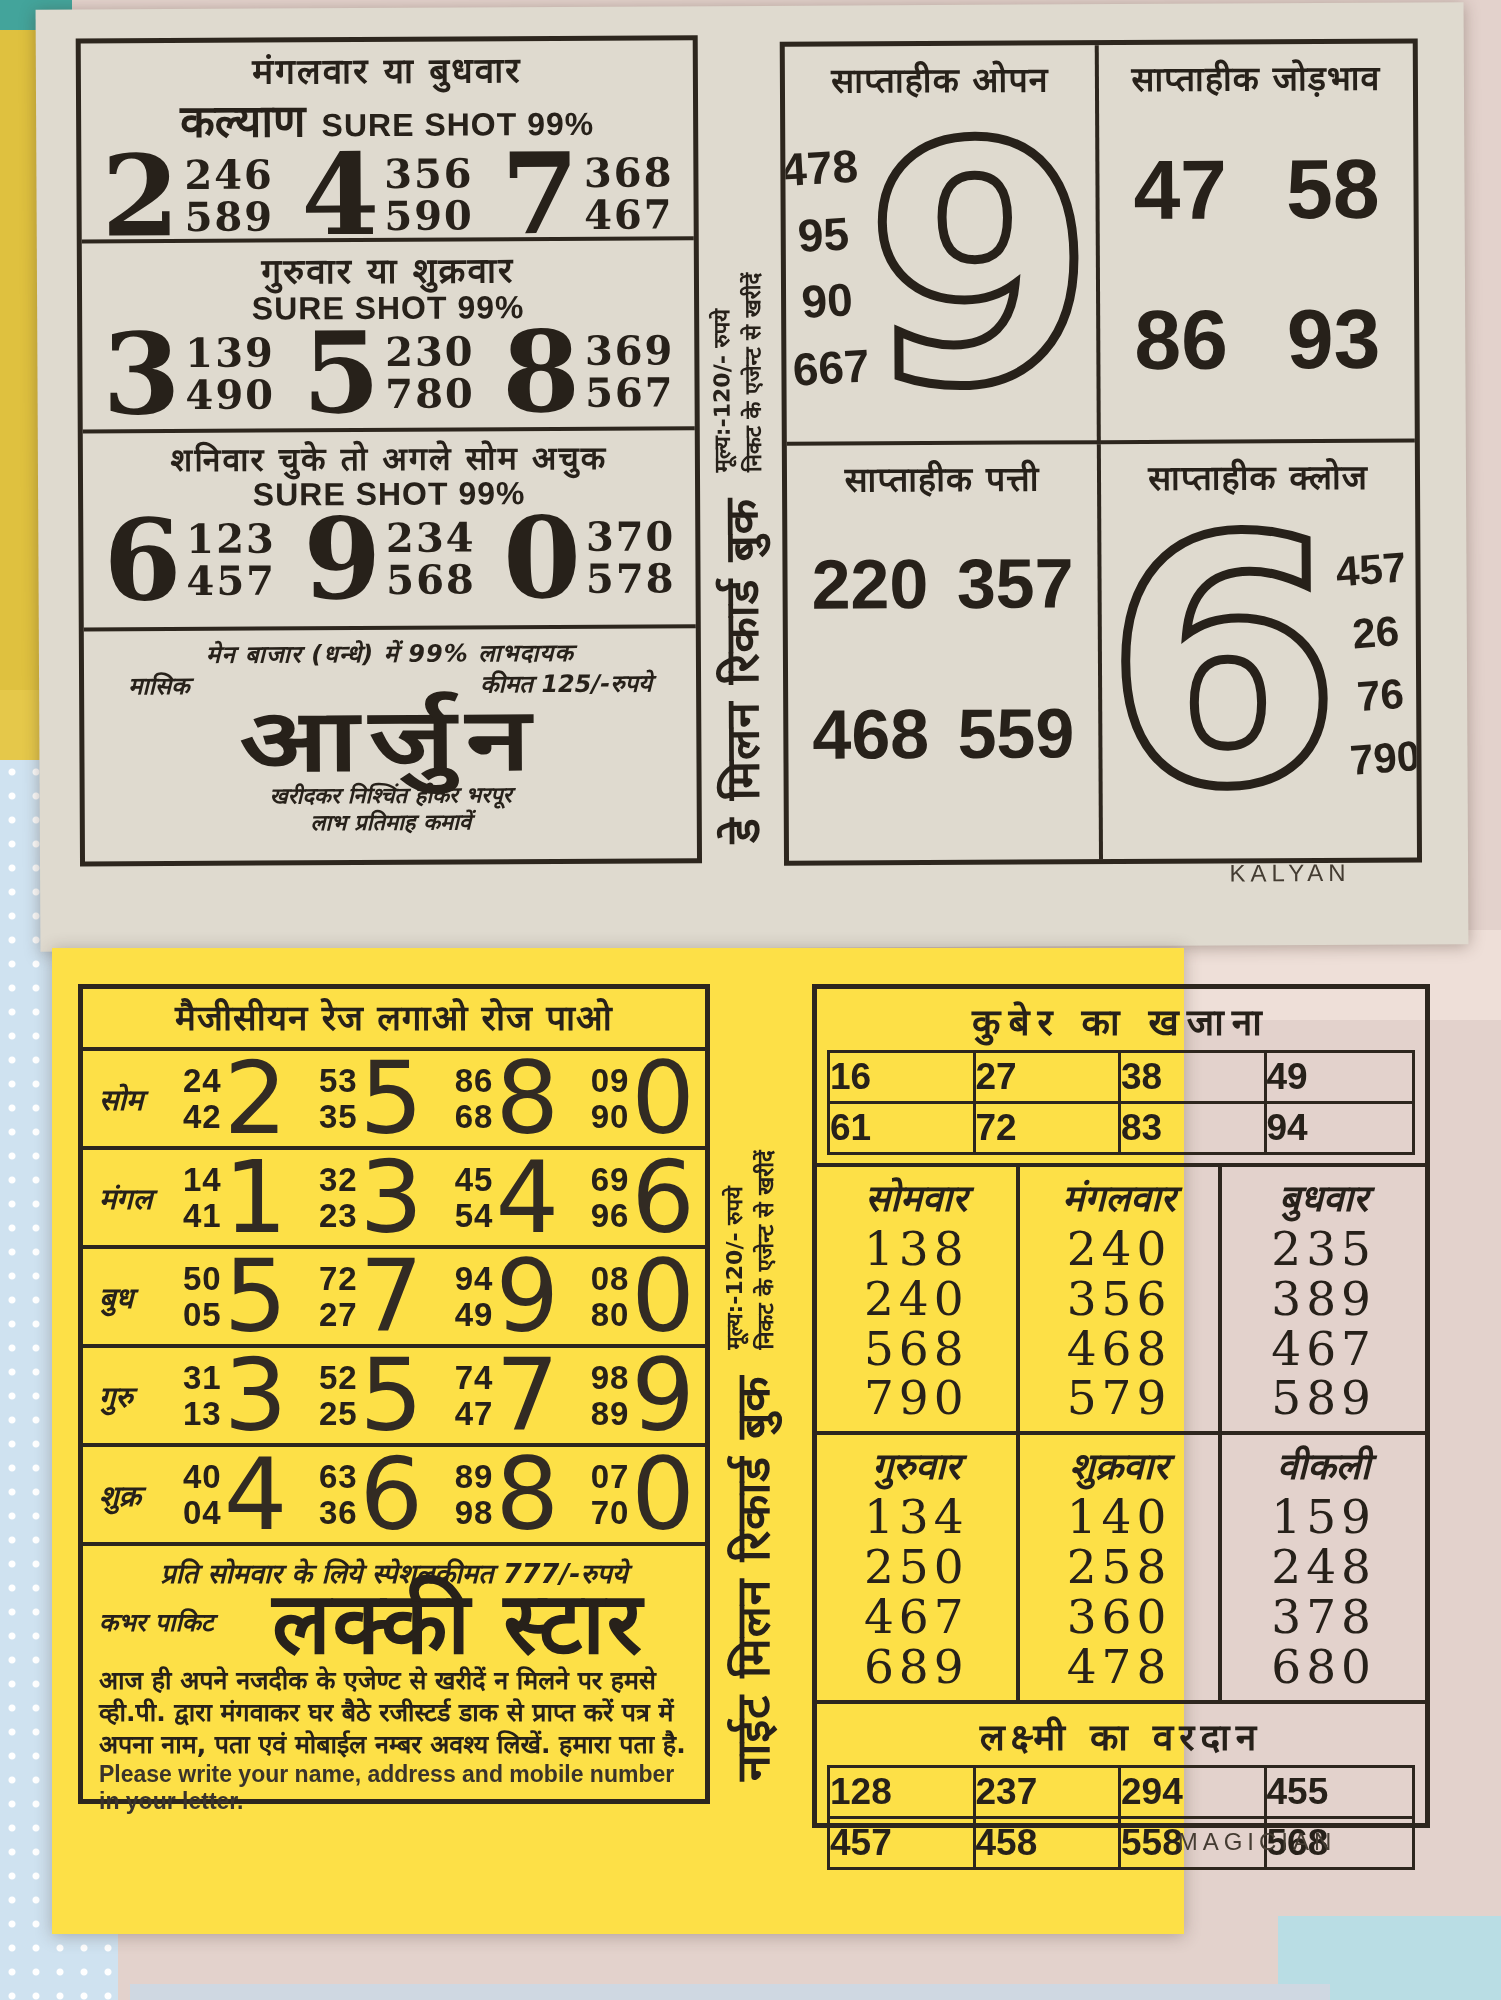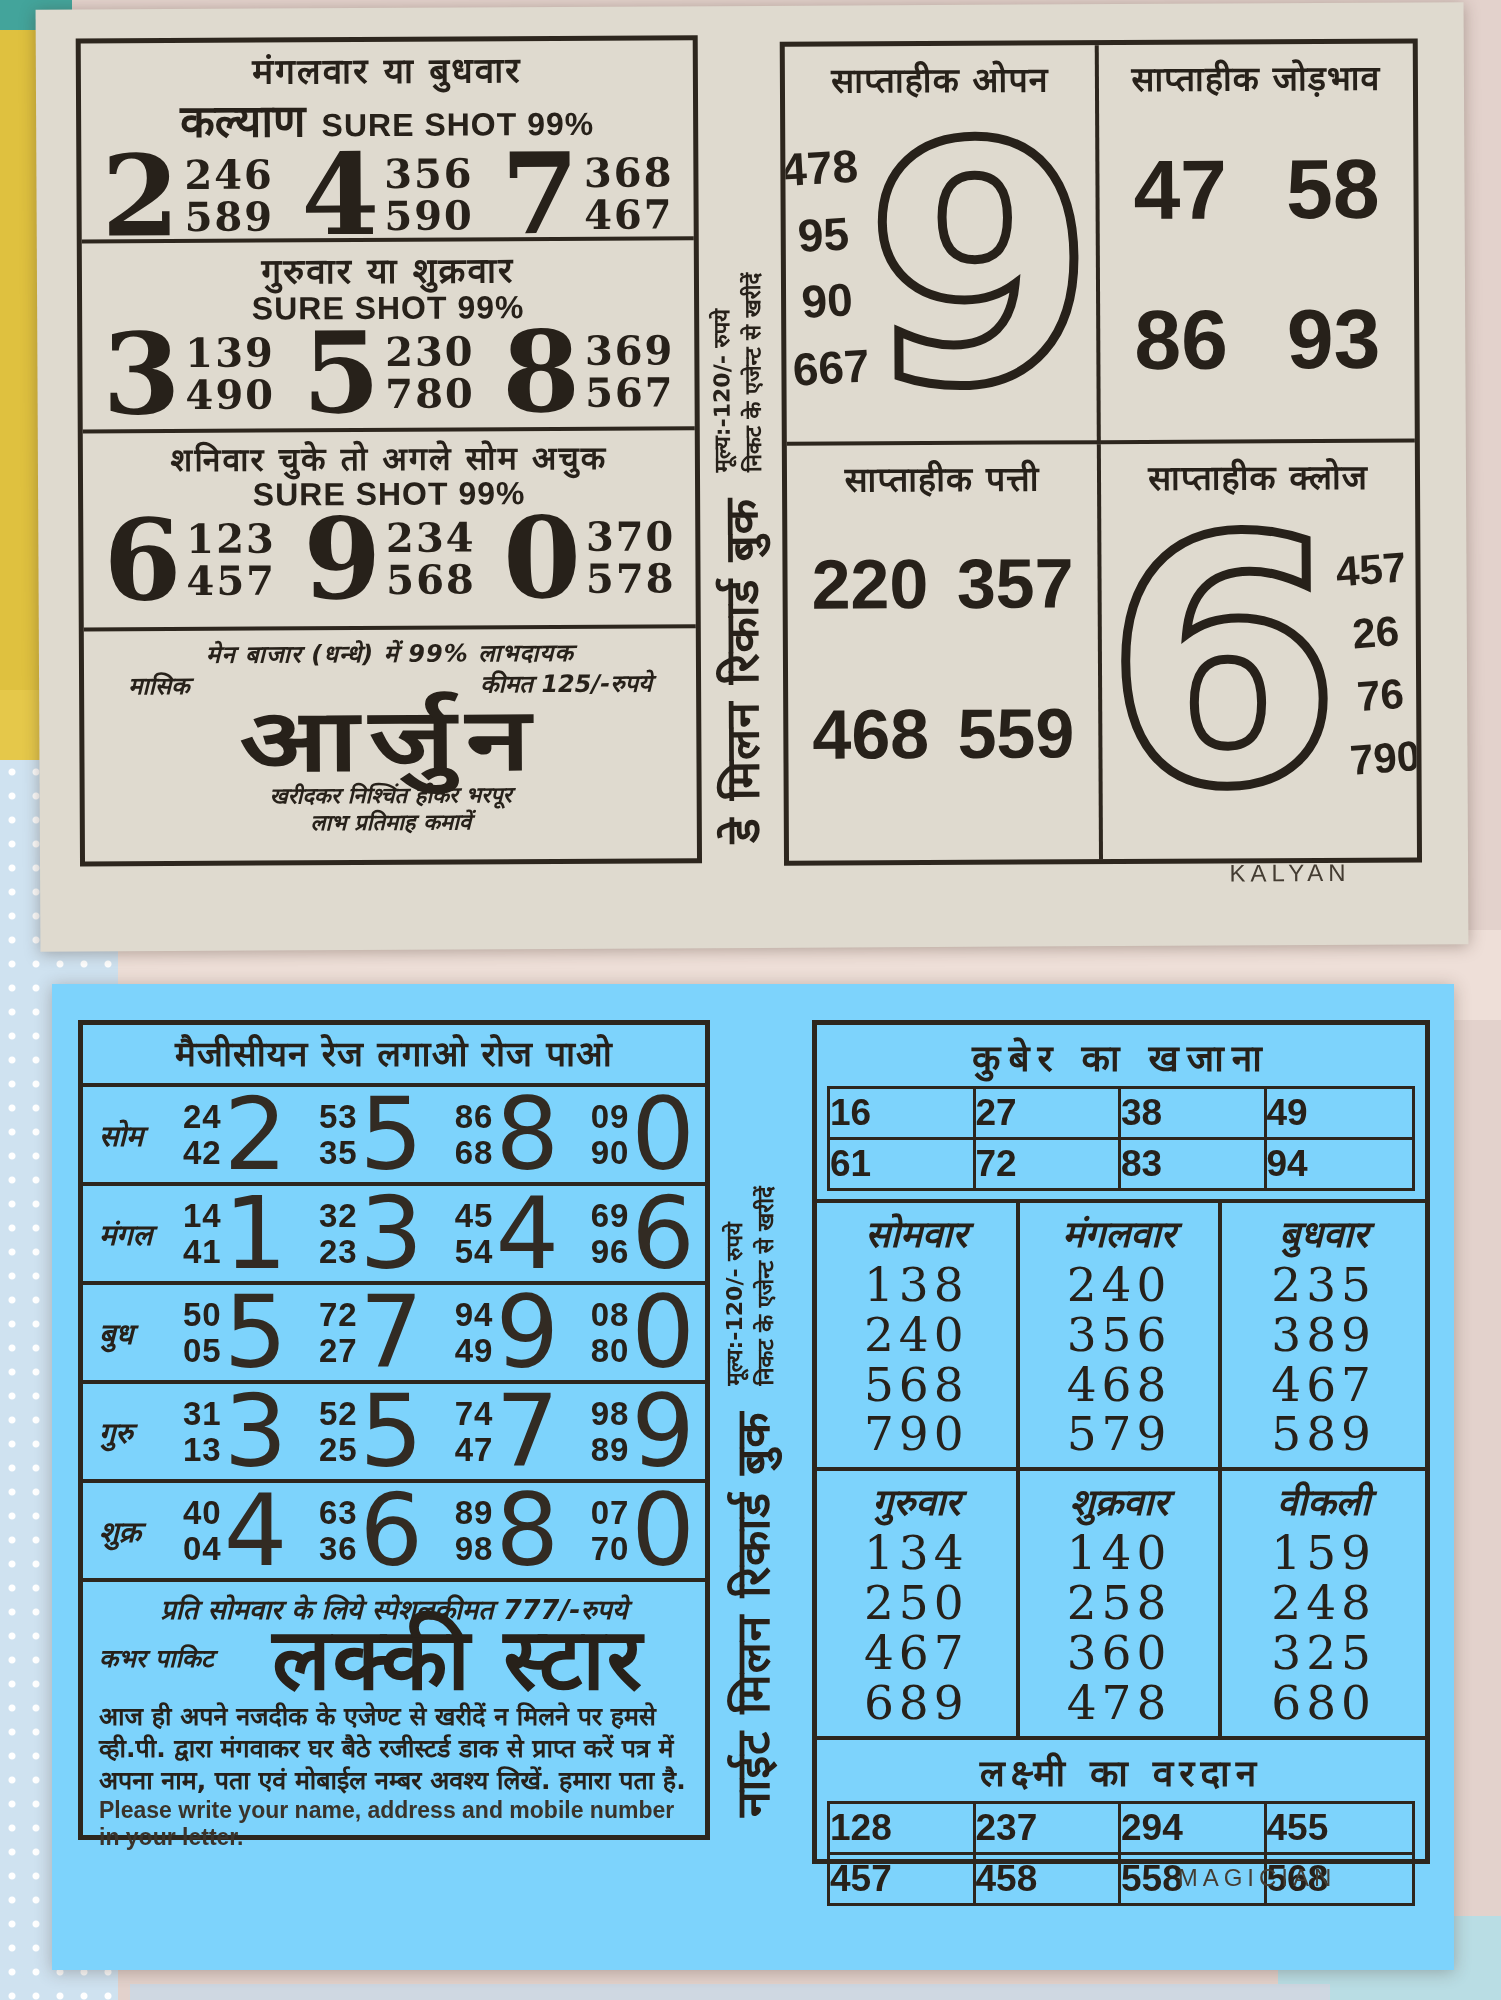--- a/index.html
+++ b/index.html
@@ -11,21 +11,21 @@
   .fab-yellow{left:0;top:30px;width:48px;height:700px;background:#dfc13f}
   .fab-yellow2{left:0;top:690px;width:150px;height:78px;background:#e5c84a}
   .fab-blue{left:0;top:760px;width:118px;height:1240px;background:#cfe2f0;
     background-image:radial-gradient(#ffffff 3px, rgba(255,255,255,0) 4px);background-size:24px 24px}
   .fab-pinkband{left:0;top:930px;width:1501px;height:90px;background:#eedfd8}
   .fab-cyan{left:1278px;top:1916px;width:223px;height:84px;background:#b9dde4}
   .fab-bottomedge{left:130px;top:1984px;width:1200px;height:16px;background:#cfd8e2}
   
   .paper-top{position:absolute;left:38px;top:6px;width:1428px;height:942px;background:#dfdacf;
     box-shadow:0 2px 16px rgba(60,40,30,.35);transform:rotate(-0.3deg)}
-  .paper-bottom{position:absolute;left:52px;top:984px;width:1402px;height:986px;background:#7dd3fc;
+  .paper-bottom{position:absolute;left:52px;top:948px;width:1132px;height:986px;background:#fde047;
     box-shadow:0 2px 16px rgba(60,40,30,.3)}
   .box{position:absolute;border:5px solid #2d261e}
   .dev{font-family:"DejaVu Sans",sans-serif}
   
   .box-tl{left:40px;top:29px;width:612px;height:818px}
   .sec{border-bottom:4px solid #2d261e;overflow:hidden}
   .s-title{font-size:35px;font-weight:bold;text-align:center;padding-top:8px;letter-spacing:2px;line-height:1.2}
   .s1-line2{display:flex;justify-content:center;align-items:baseline;gap:16px;margin-top:-4px}
   .brand-kalyan{font-size:45px;font-weight:bold}
   .sure{font-family:"Liberation Sans",sans-serif;font-size:32px;font-weight:bold;letter-spacing:1px}
@@ -536,21 +536,21 @@
           <div class="dayhdr dev">शुक्रवार</div>
           <div class="daynum">140</div>
           <div class="daynum">258</div>
           <div class="daynum">360</div>
           <div class="daynum">478</div>
         </div>
         <div class="daycol">
           <div class="dayhdr dev">वीकली</div>
           <div class="daynum">159</div>
           <div class="daynum">248</div>
-          <div class="daynum">325</div>
+          <div class="daynum">378</div>
           <div class="daynum">680</div>
         </div>
       </div>
 
       <div class="laxmi-sec">
         <div class="br-title dev" style="letter-spacing:6px">लक्ष्मी  का  वरदान</div>
         <div class="grid4">
           <div class="g4cell">128</div>
           <div class="g4cell">237</div>
           <div class="g4cell">294</div>

